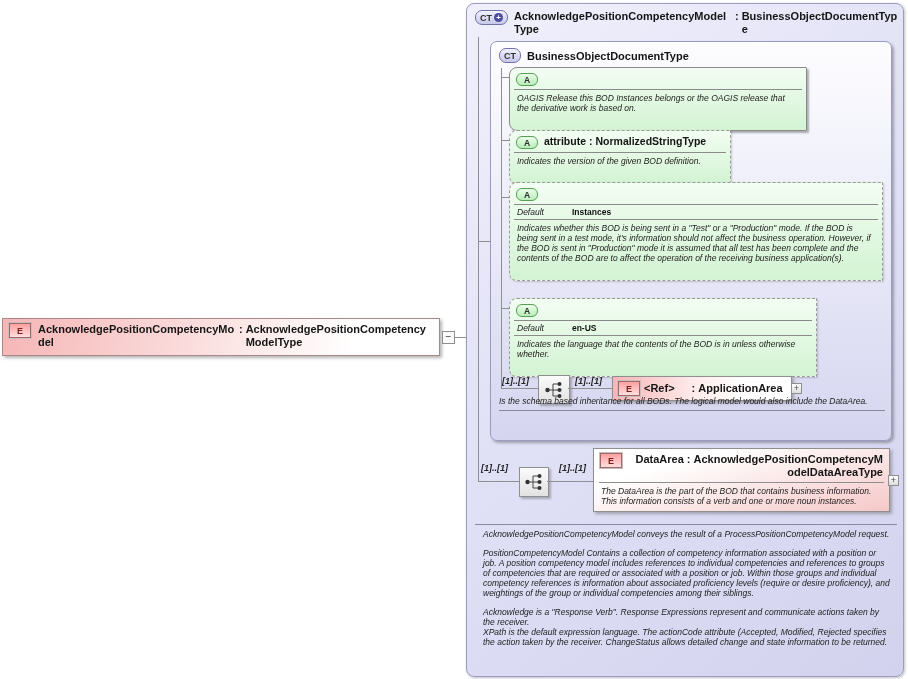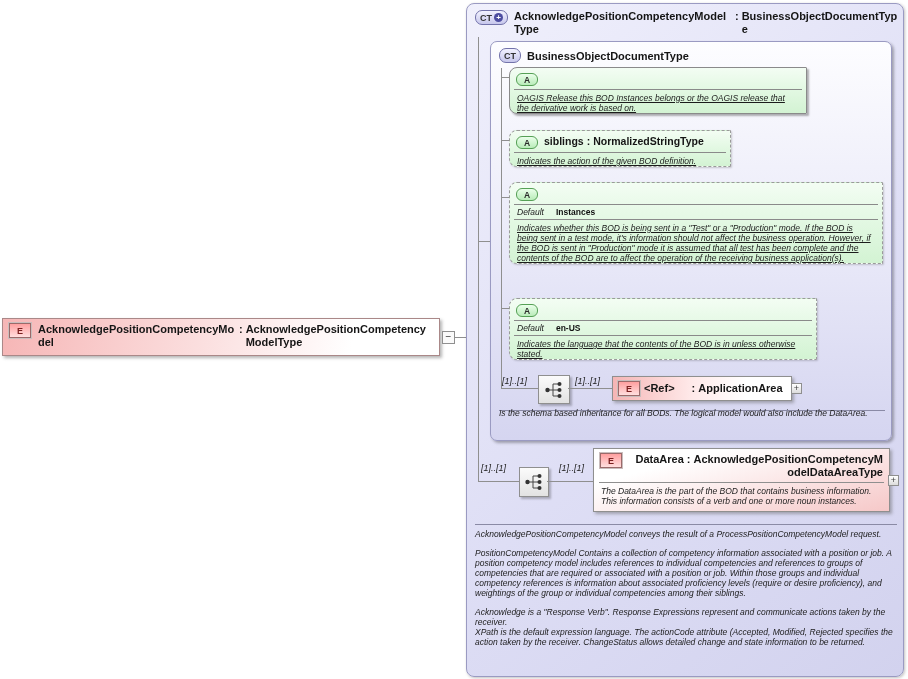--- a/index.html
+++ b/index.html
@@ -2,21 +2,21 @@
 <html><head>
 <meta charset="utf-8">
 <style>
   html,body{margin:0;padding:0;background:#ffffff;}
   body{width:908px;height:679px;position:relative;overflow:hidden;
        font-family:"Liberation Sans", sans-serif;color:#111;}
   .stage{position:absolute;inset:0;}
 
   
   .line{position:absolute;background:#8f8f8f;}
-  .card{position:absolute;font-size:9px;font-weight:normal;font-style:italic;color:#222;white-space:nowrap;}
+  .card{position:absolute;font-size:9px;font-weight:bold;font-style:italic;color:#222;white-space:nowrap;}
   .sep{padding:0 3px;}
 
   
   .eicon{display:inline-flex;align-items:center;justify-content:center;flex:none;
          width:20px;height:13px;border:1px solid #9b6a6a;box-shadow:0 0 0 1px #c9bdbd;
          background:linear-gradient(180deg,#ff9f9f,#ffdede);
          font-size:9px;font-weight:bold;color:#7a1f1f;}
   .aicon{display:inline-flex;align-items:center;justify-content:center;flex:none;
          width:20px;height:11px;border:1px solid #55a055;border-radius:6px;
          background:linear-gradient(180deg,#eaffea,#b9ecb9);
@@ -74,47 +74,47 @@
   
   .attr{position:absolute;box-sizing:border-box;border:1px solid #8a8a8a;
         border-radius:8px 1px 1px 8px;
         background:linear-gradient(180deg,#f3fdf3 0%,#e2f8e2 50%,#d3f3d3 100%);
         box-shadow:2px 2px 2px rgba(0,0,0,.3);}
   .attr.optional{border:1px dashed #9a9a9a;box-shadow:1px 1px 2px rgba(0,0,0,.18);}
   .attr-head{display:flex;align-items:flex-start;gap:6px;padding:4px 6px 3px;}
   .attr-title{flex:1;font-size:10.5px;font-weight:bold;line-height:12px;color:#151515;}
   .attr-title .typecol{word-break:break-all;}
   .attr-sep{height:1px;background:#8a8a8a;margin:0 4px;}
-  .default-row{display:flex;gap:12px;padding:2px 7px;font-size:8.5px;line-height:10px;}
+  .default-row{display:flex;gap:28px;padding:2px 7px;font-size:8.5px;line-height:10px;}
   .default-label{font-style:italic;color:#222;}
   .default-value{font-weight:bold;color:#111;}
-  .attr-note{padding:3px 7px 0;font-size:8.5px;font-style:italic;line-height:10px;color:#1c1c1c;text-decoration:underline;}
+  .attr-note{padding:3px 7px 17px;font-size:8.5px;font-style:italic;line-height:10px;color:#1c1c1c;}
 
   
   #ref-box{left:121px;top:334px;width:180px;height:25px;display:flex;align-items:center;
            gap:4px;padding:0 5px;border:1px solid #8f8f8f;
            background:linear-gradient(90deg,#f5b5b5 0%,#ffeaea 45%,#ffffff 75%);}
   #ref-box .etitle{align-items:flex-start;}
   #ref-box .refsep{margin-left:14px;}
 
   #da-box{left:126px;top:444px;width:297px;border:1px solid #8f8f8f;
           background:linear-gradient(165deg,#ffffff 25%,#f6c8c8 100%);}
   #da-box .ebox-head{padding:4px 6px 2px;}
   #da-box .etitle{flex:1;display:block;text-align:right;}
   #da-box .ebox-sep{height:1px;background:#8f8f8f;margin:1px 5px 0;}
   #da-box .ebox-note{padding:3px 7px 5px;font-size:8.5px;font-style:italic;line-height:10px;color:#1c1c1c;}
 
   
   #ct-sep{left:8px;top:368px;width:386px;height:1px;background:#8a8aa5;}
-  #ct-note{position:absolute;left:8px;top:366px;width:388px;
+  #ct-note{position:absolute;left:8px;top:354px;width:388px;
            font-size:8.5px;font-style:italic;line-height:10px;color:#1c1c1c;}
   #docs-sep{left:8px;top:520px;width:422px;height:1px;background:#8a8aa5;}
   #docs{position:absolute;left:8px;top:525px;width:424px;
         font-size:8.5px;font-style:italic;line-height:10px;color:#1c1c1c;}
-  #docs p{margin:0 0 9px;}
+  #docs p{margin:0 8px 9px;}
   #docs p.multiline{white-space:pre-line;}
 </style>
 </head>
 <body>
 
 <div class="stage">
 
   <div class="ebox" id="root-el">
     <div class="ebox-head">
       <span class="eicon">E</span>
@@ -163,25 +163,25 @@
           <span class="aicon">A</span>
         </div>
         <div class="attr-sep"></div>
         <div class="attr-note">OAGIS Release this BOD Instances belongs or the OAGIS release that the derivative work is based on.</div>
       </div>
 
       <div class="attr optional" style="left:18px;top:88px;width:222px;">
         <div class="attr-head">
           <span class="aicon">A</span>
           <div class="attr-title">
-            <span>siblings</span><span class="sep">:</span><span class="typecol">NormalizedStringType</span>
+            <span>attribute</span><span class="sep">:</span><span class="typecol">NormalizedStringType</span>
           </div>
         </div>
         <div class="attr-sep"></div>
-        <div class="attr-note">Indicates the action of the given BOD definition.</div>
+        <div class="attr-note">Indicates the version of the given BOD definition.</div>
       </div>
 
       <div class="attr optional" style="left:18px;top:140px;width:374px;">
         <div class="attr-head">
           <span class="aicon">A</span>
         </div>
         <div class="attr-sep"></div>
         <div class="default-row">
           <span class="default-label">Default</span>
           <span class="default-value">Instances</span>
@@ -193,21 +193,21 @@
       <div class="attr optional" style="left:18px;top:256px;width:308px;">
         <div class="attr-head">
           <span class="aicon">A</span>
         </div>
         <div class="attr-sep"></div>
         <div class="default-row">
           <span class="default-label">Default</span>
           <span class="default-value">en-US</span>
         </div>
         <div class="attr-sep"></div>
-        <div class="attr-note">Indicates the language that the contents of the BOD is in unless otherwise stated.</div>
+        <div class="attr-note">Indicates the language that the contents of the BOD is in unless otherwise whether.</div>
       </div>
 
       <span class="card" style="left:11px;top:334px;">[1]..[1]</span>
       <div class="seqbox" style="left:47px;top:333px;width:30px;height:27px;">
         <svg width="20" height="18" viewBox="0 0 20 18">
           <line x1="3" y1="9" x2="9" y2="9" stroke="#444" stroke-width="1"></line>
           <line x1="9" y1="3" x2="9" y2="15" stroke="#444" stroke-width="1"></line>
           <line x1="9" y1="3" x2="15" y2="3" stroke="#444" stroke-width="1"></line>
           <line x1="9" y1="9" x2="15" y2="9" stroke="#444" stroke-width="1"></line>
           <line x1="9" y1="15" x2="15" y2="15" stroke="#444" stroke-width="1"></line>

